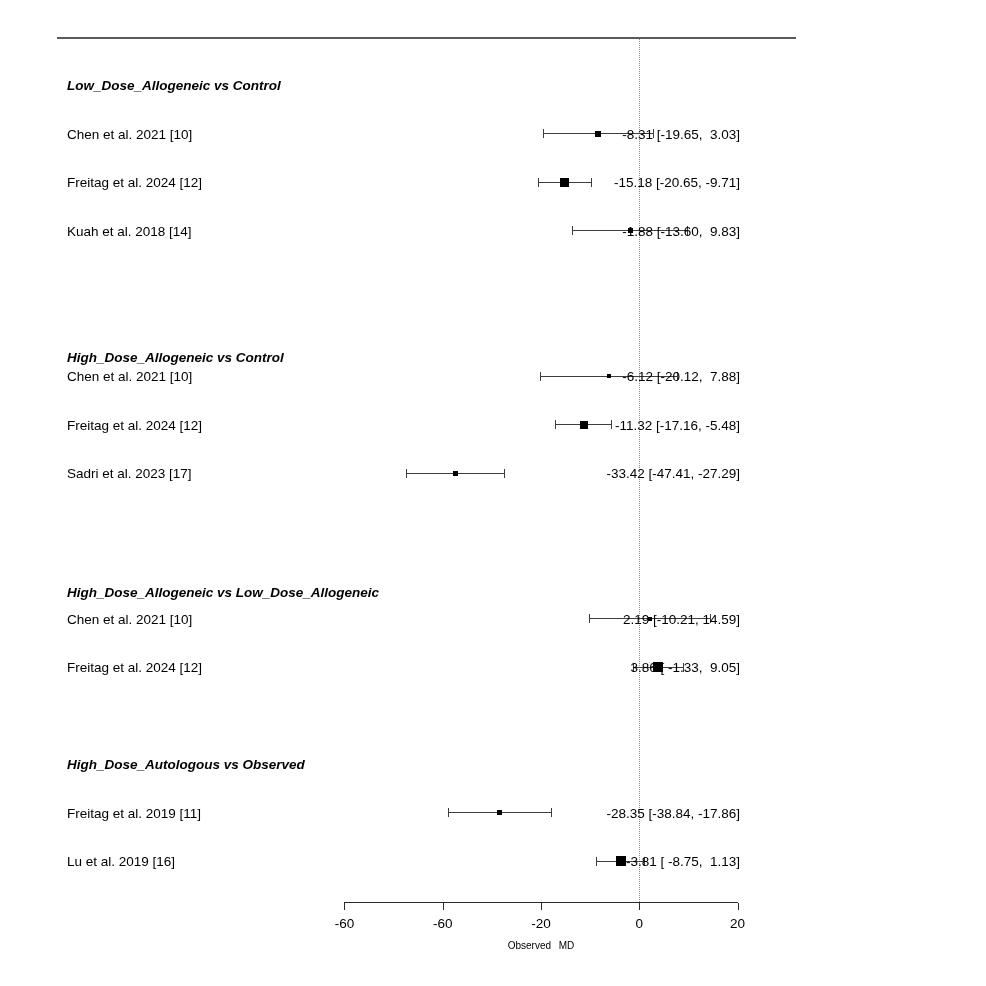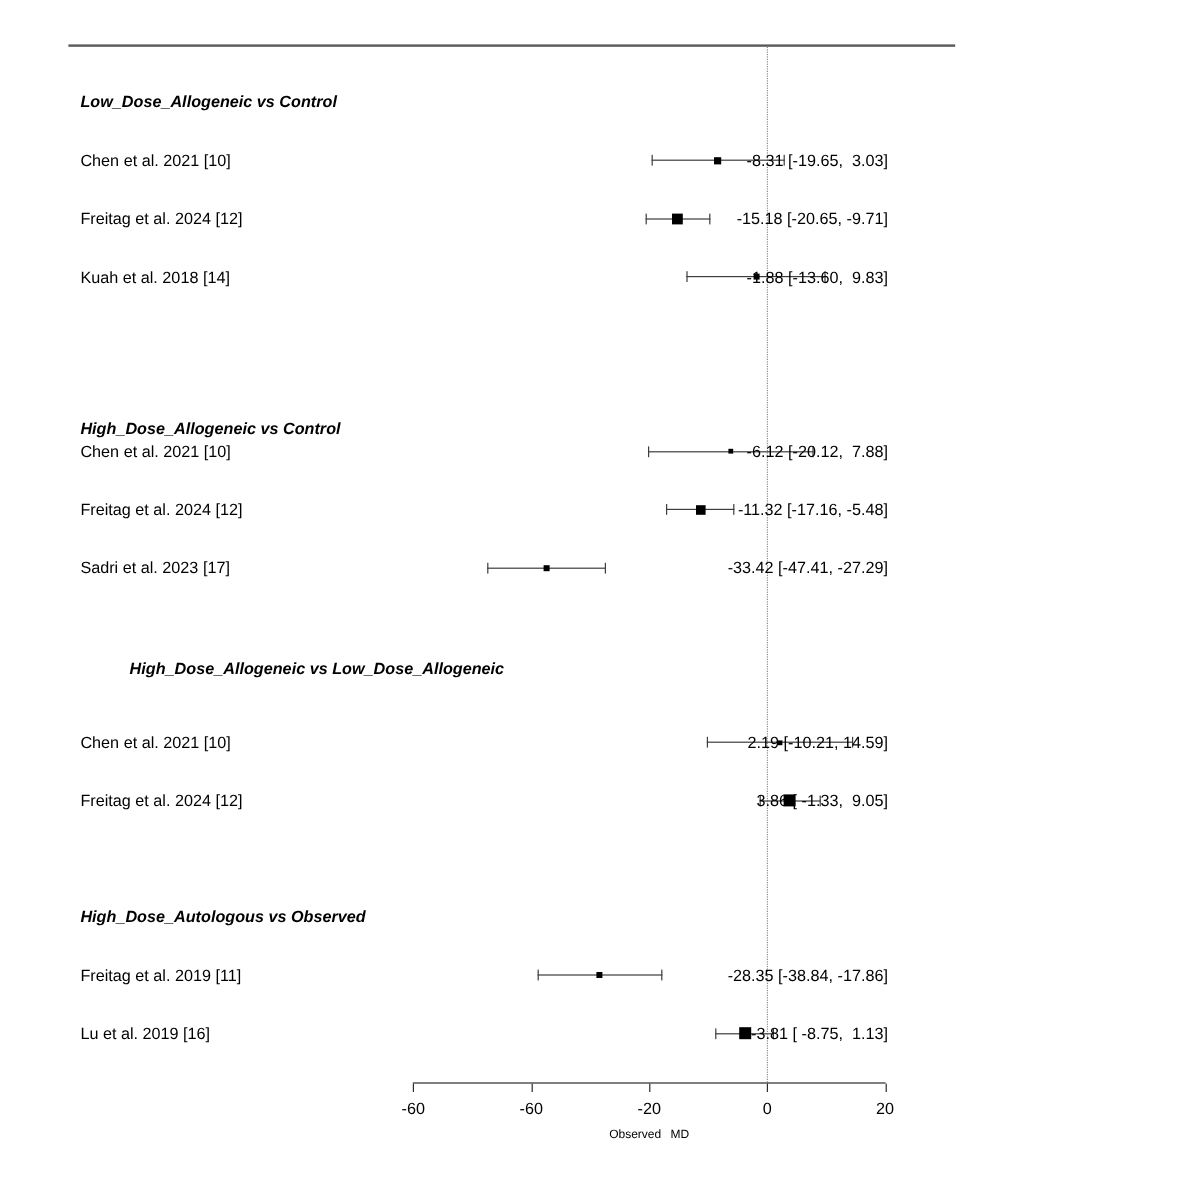--- a/index.html
+++ b/index.html
@@ -110,21 +110,21 @@
       <div class="abs ci-cap" style="left: 554.959px; top: 420px;"></div>
       <div class="abs ci-cap" style="left: 611.366px; top: 420px;"></div>
       <div class="abs marker" style="left: 579.662px; top: 420.5px; width: 8px; height: 8px;"></div>
       <div class="abs annotation" style="right: 56px; top: 424.5px;">-11.32 [-17.16, -5.48]</div>
       <div class="abs study-label" style="left: 67px; top: 473px;">Sadri et al. 2023 [17]</div>
       <div class="abs ci-line" style="left: 406.28px; top: 472.5px; width: 98.8898px;"></div>
       <div class="abs ci-cap" style="left: 406.28px; top: 468.5px;"></div>
       <div class="abs ci-cap" style="left: 504.17px; top: 468.5px;"></div>
       <div class="abs marker" style="left: 453.225px; top: 470.5px; width: 5px; height: 5px;"></div>
       <div class="abs annotation" style="right: 56px; top: 473px;">-33.42 [-47.41, -27.29]</div>
-      <div class="abs section-header" style="left: 67px; top: 557px; margin-left: 41px;">High_Dose_Allogeneic vs Low_Dose_Allogeneic</div>
+      <div class="abs section-header" style="left: 67px; top: 592px;">High_Dose_Allogeneic vs Low_Dose_Allogeneic</div>
       <div class="abs study-label" style="left: 67px; top: 618.5px;">Chen et al. 2021 [10]</div>
       <div class="abs ci-line" style="left: 589.118px; top: 618px; width: 121.892px;"></div>
       <div class="abs ci-cap" style="left: 589.118px; top: 614px;"></div>
       <div class="abs ci-cap" style="left: 710.01px; top: 614px;"></div>
       <div class="abs marker" style="left: 648.064px; top: 616.5px; width: 4px; height: 4px;"></div>
       <div class="abs annotation" style="right: 56px; top: 618.5px;">2.19 [-10.21, 14.59]</div>
       <div class="abs study-label" style="left: 67px; top: 667px;">Freitag et al. 2024 [12]</div>
       <div class="abs ci-line" style="left: 632.763px; top: 666.5px; width: 51.0177px;"></div>
       <div class="abs ci-cap" style="left: 632.763px; top: 662.5px;"></div>
       <div class="abs ci-cap" style="left: 682.781px; top: 662.5px;"></div>

